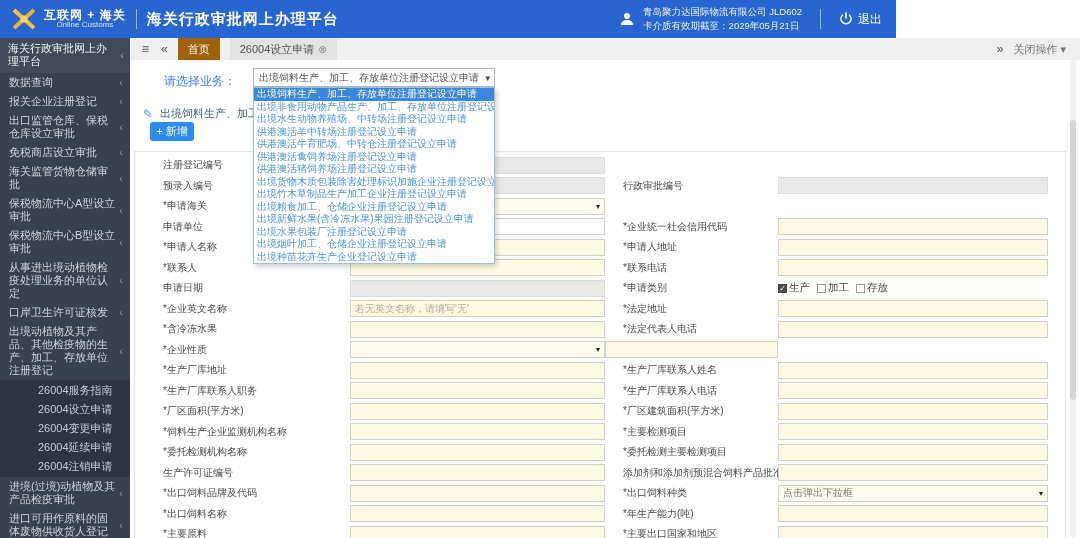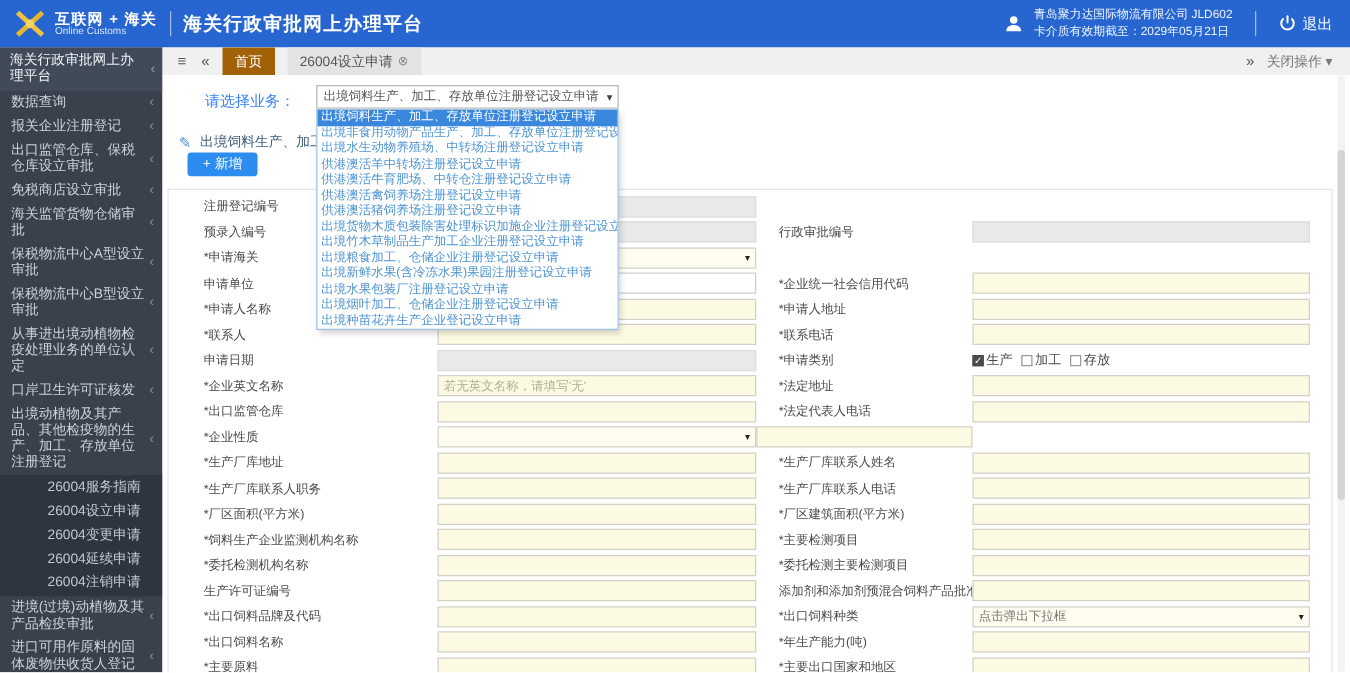--- a/index.html
+++ b/index.html
@@ -1,24 +1,24 @@
 <!DOCTYPE html>
 <html><head>
 <meta charset="utf-8">
 <style>
   html,body{margin:0;padding:0;background:#fff;}
   body{font-family:"Liberation Sans","DejaVu Sans",sans-serif;}
   .stage{position:relative;width:1080px;height:538px;overflow:hidden;background:#fff;}
 
   
-  .top{position:absolute;left:0;top:0;width:1080px;height:38px;background:#2766d1;display:flex;align-items:center;color:#fff;}
+  .top{position:absolute;left:0;top:0;width:896px;height:38px;background:#2766d1;display:flex;align-items:center;color:#fff;}
   .logo-wrap{display:flex;align-items:center;gap:6px;padding-left:10px;}
   .logo-txt{line-height:1.05;}
   .logo-cn{font-size:12px;font-weight:bold;letter-spacing:1px;}
-  .logo-en{font-size:8px;color:#d7e4fa;}
+  .logo-en{font-size:8px;color:#d7e4fa;text-align:center;}
   .top-divider{width:1px;height:20px;background:rgba(255,255,255,.55);margin:0 10px;}
   .top-title{font-size:15px;font-weight:bold;letter-spacing:1px;}
   .top-right{margin-left:auto;display:flex;align-items:center;gap:8px;padding-right:14px;}
   .user-info{font-size:9.5px;line-height:1.45;color:#eef4ff;}
   .logout{display:flex;align-items:center;gap:5px;font-size:12px;cursor:pointer;}
 
   
   .sidebar{position:absolute;left:0;top:38px;width:130px;height:500px;background:#39414d;overflow:hidden;}
   .sb-head{background:#414a58;color:#f0f3f7;font-size:11px;line-height:13px;padding:4px 6px 5px 8px;display:flex;justify-content:space-between;align-items:center;}
   .sb-head .side-chevron{color:#9aa3b0;}
@@ -41,21 +41,21 @@
   .content{position:absolute;left:130px;top:60px;width:950px;height:478px;background:#fff;overflow:hidden;}
   .biz-label{position:absolute;left:34px;top:13px;font-size:12px;color:#3b82f6;}
   .biz-select{position:absolute;left:123px;top:8px;width:242px;height:19px;box-sizing:border-box;border:1px solid #b7b7b7;background:#fff;font-size:10px;color:#555;line-height:17px;padding:0 14px 0 5px;white-space:nowrap;overflow:hidden;cursor:pointer;}
   .biz-select .arrow{position:absolute;right:4px;top:1px;font-size:9px;color:#444;}
   .dd{position:absolute;left:123px;top:27px;width:242px;box-sizing:border-box;background:#fff;border:1px solid #9fc1e0;box-shadow:2px 3px 5px rgba(0,0,0,.18);z-index:30;}
   .dd-opt{font-size:10px;height:12.5px;line-height:12.5px;color:#4e94d2;padding:0 3px;white-space:nowrap;overflow:hidden;cursor:pointer;}
   .dd-opt.sel{background:#3a87de;color:#fff;}
 
   .section{position:absolute;left:13px;top:46px;display:flex;align-items:center;gap:7px;font-size:11px;color:#44617e;}
   .edit-icon{color:#4e94d2;font-size:12px;}
-  .btn-add{position:absolute;left:20px;top:62px;width:56px;height:19px;background:#2d8cf0;color:#fff;font-size:11px;border-radius:3px;text-align:center;line-height:19px;cursor:pointer;}
+  .btn-add{position:absolute;left:20px;top:62px;width:44px;height:19px;background:#2d8cf0;color:#fff;font-size:11px;border-radius:3px;text-align:center;line-height:19px;cursor:pointer;}
 
   .form-card{position:absolute;left:4px;top:91px;width:930px;border:1px solid #e6e6e6;border-bottom:none;background:#fff;padding-top:3px;}
   .frow{display:grid;grid-template-columns:187px 255px 173px 270px;height:20.5px;align-items:center;padding-left:28px;}
   .flabel{font-size:10px;color:#4a4a4a;white-space:nowrap;overflow:hidden;}
   .flabel.r{padding-left:18px;box-sizing:border-box;}
   .inp{height:15px;box-sizing:content-box;border:1px solid #d2d2c9;background:#fdfae3;font-size:10px;color:#555;display:flex;align-items:center;padding:0 4px;position:relative;overflow:hidden;white-space:nowrap;}
   .inp.white{background:#fff;border-color:#cfcfcf;}
   .inp.dis{background:#e9e9e9;border-color:#dddddd;cursor:default;}
   .inp.sel{background:#fdfcee;cursor:pointer;}
   .inp .ph{color:#b1ae97;}
@@ -264,21 +264,21 @@
         </div>
         <div class="frow">
           <div class="flabel">*企业英文名称</div>
           <div class="inp yel">
             <span class="ph">若无英文名称，请填写'无'</span>
           </div>
           <div class="flabel r">*法定地址</div>
           <div class="inp yel"></div>
         </div>
         <div class="frow">
-          <div class="flabel">*出口监管仓库</div>
+          <div class="flabel">*含冷冻水果</div>
           <div class="inp yel"></div>
           <div class="flabel r">*法定代表人电话</div>
           <div class="inp yel"></div>
         </div>
         <div class="frow">
           <div class="flabel">*企业性质</div>
           <div class="inp sel">
             <span class="arrow">▾</span>
           </div>
           <div class="inp yel"></div>

